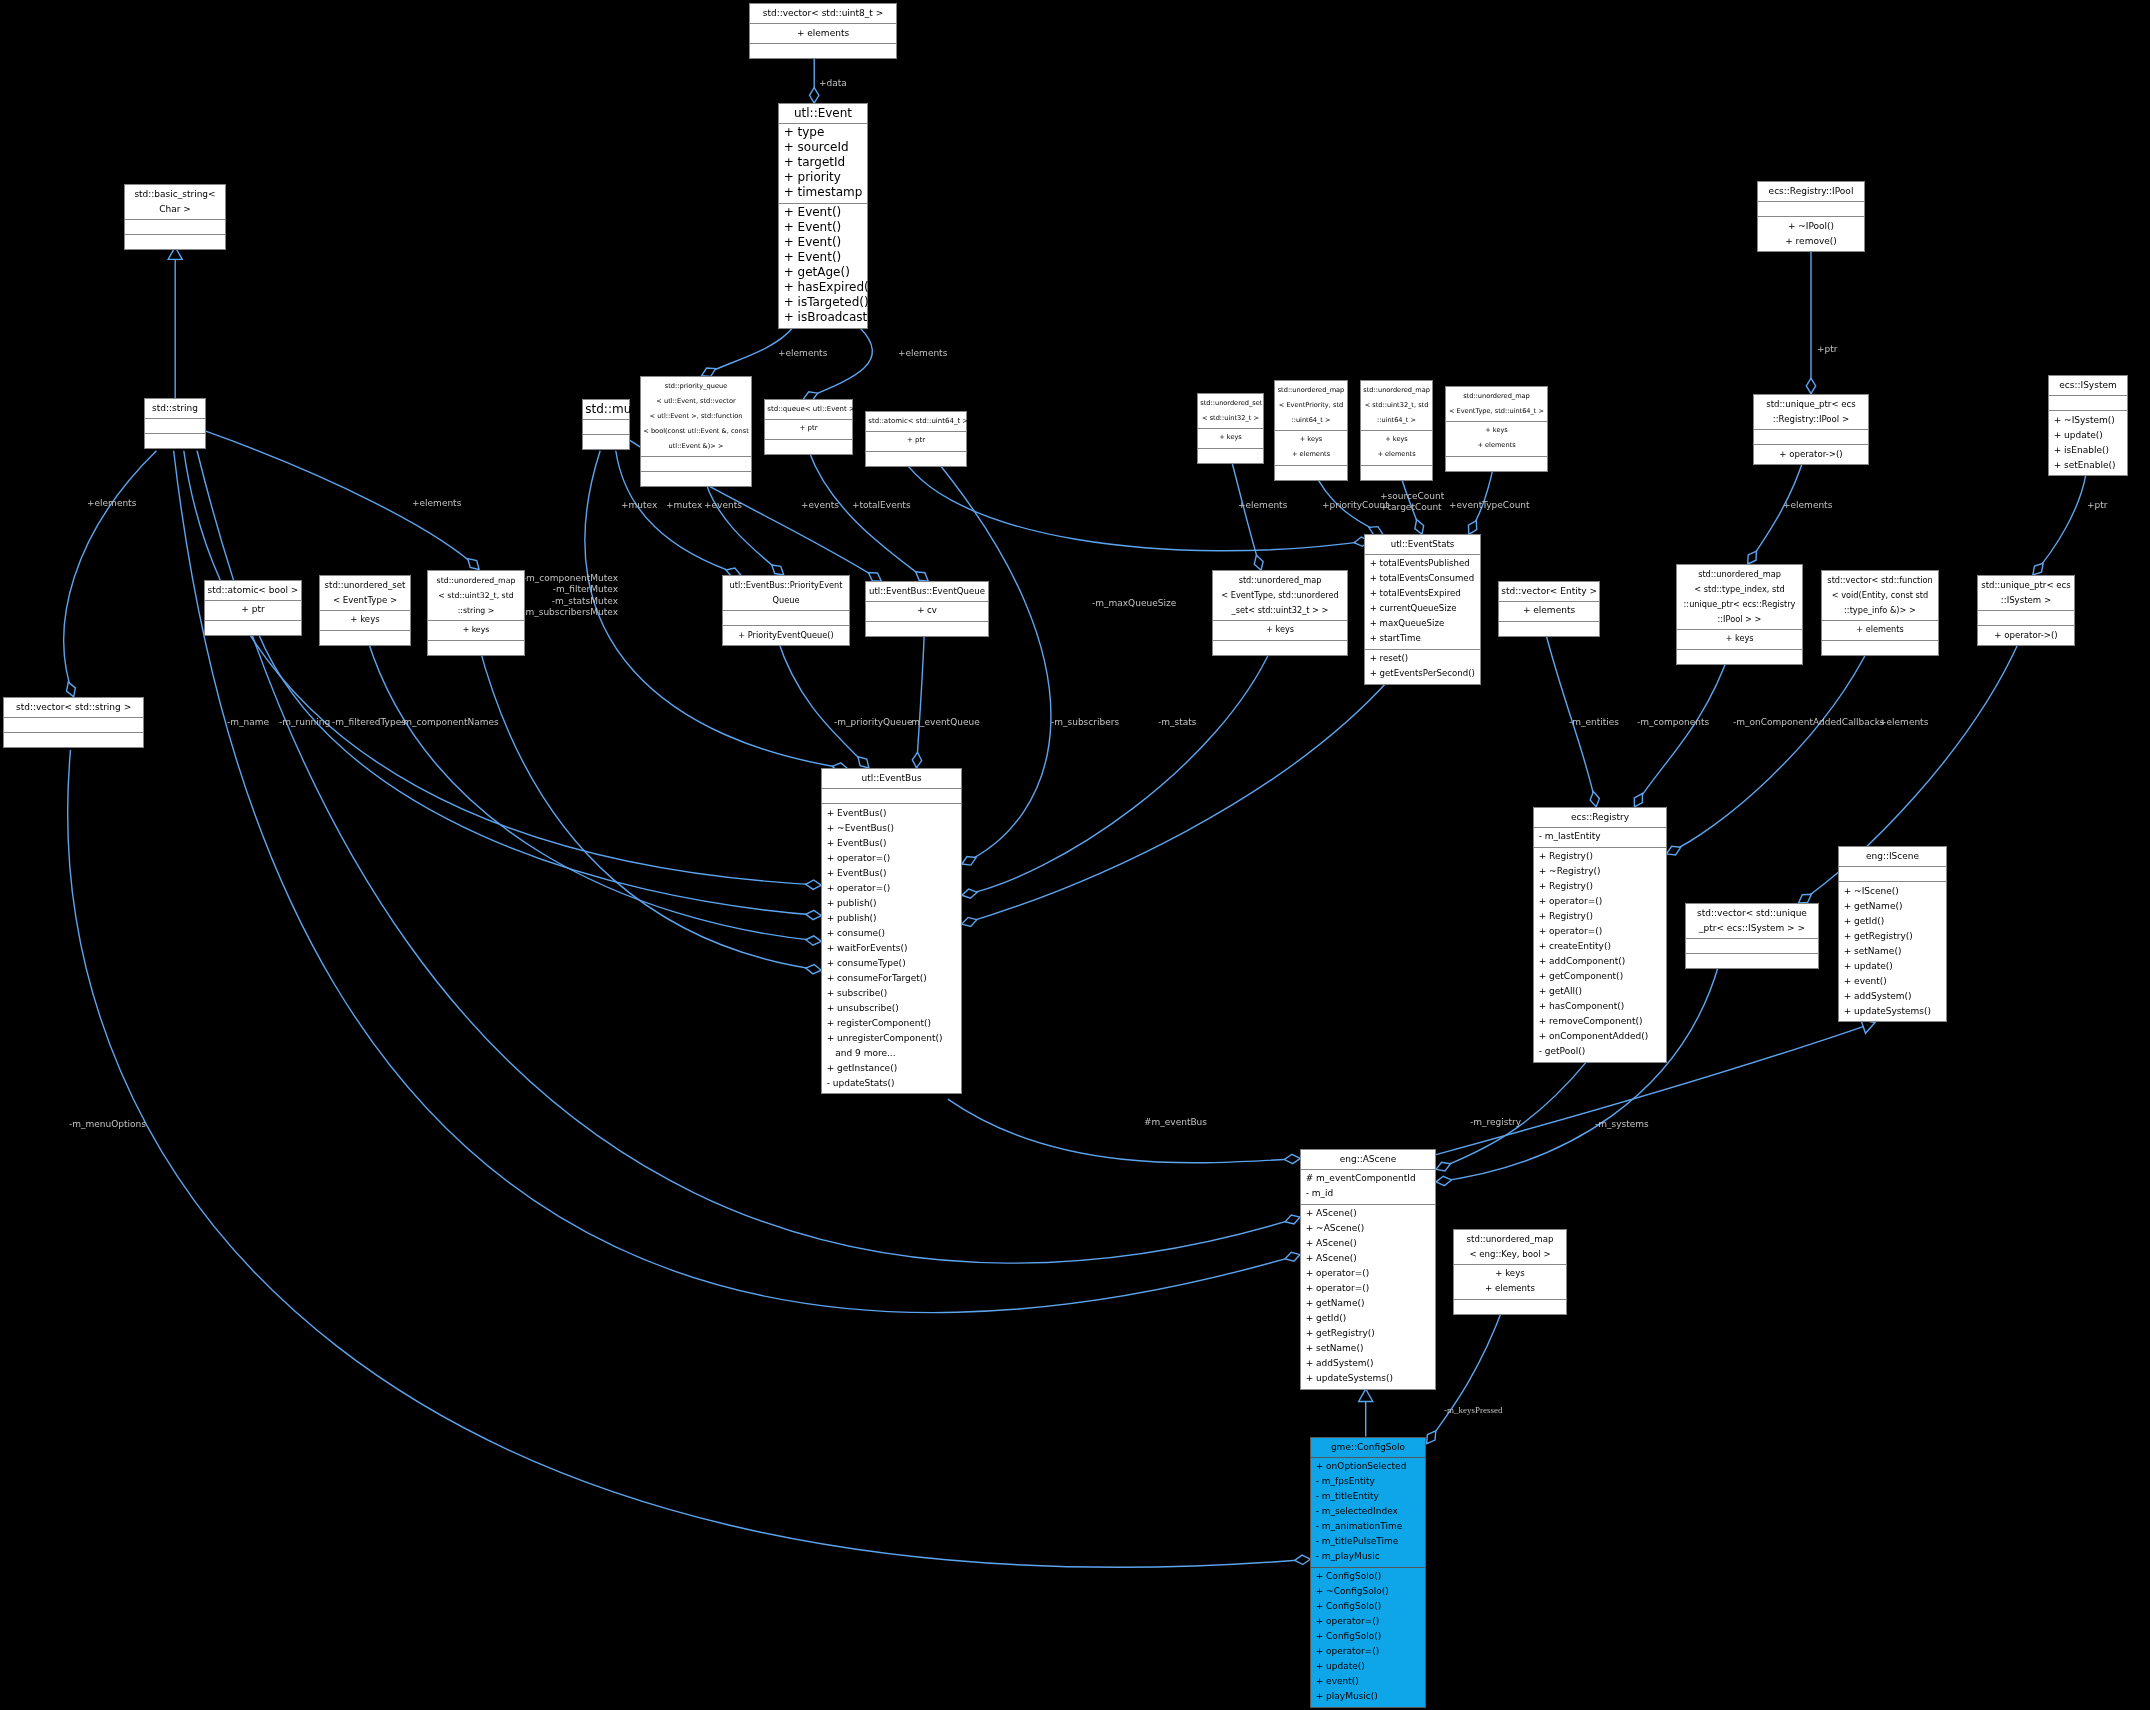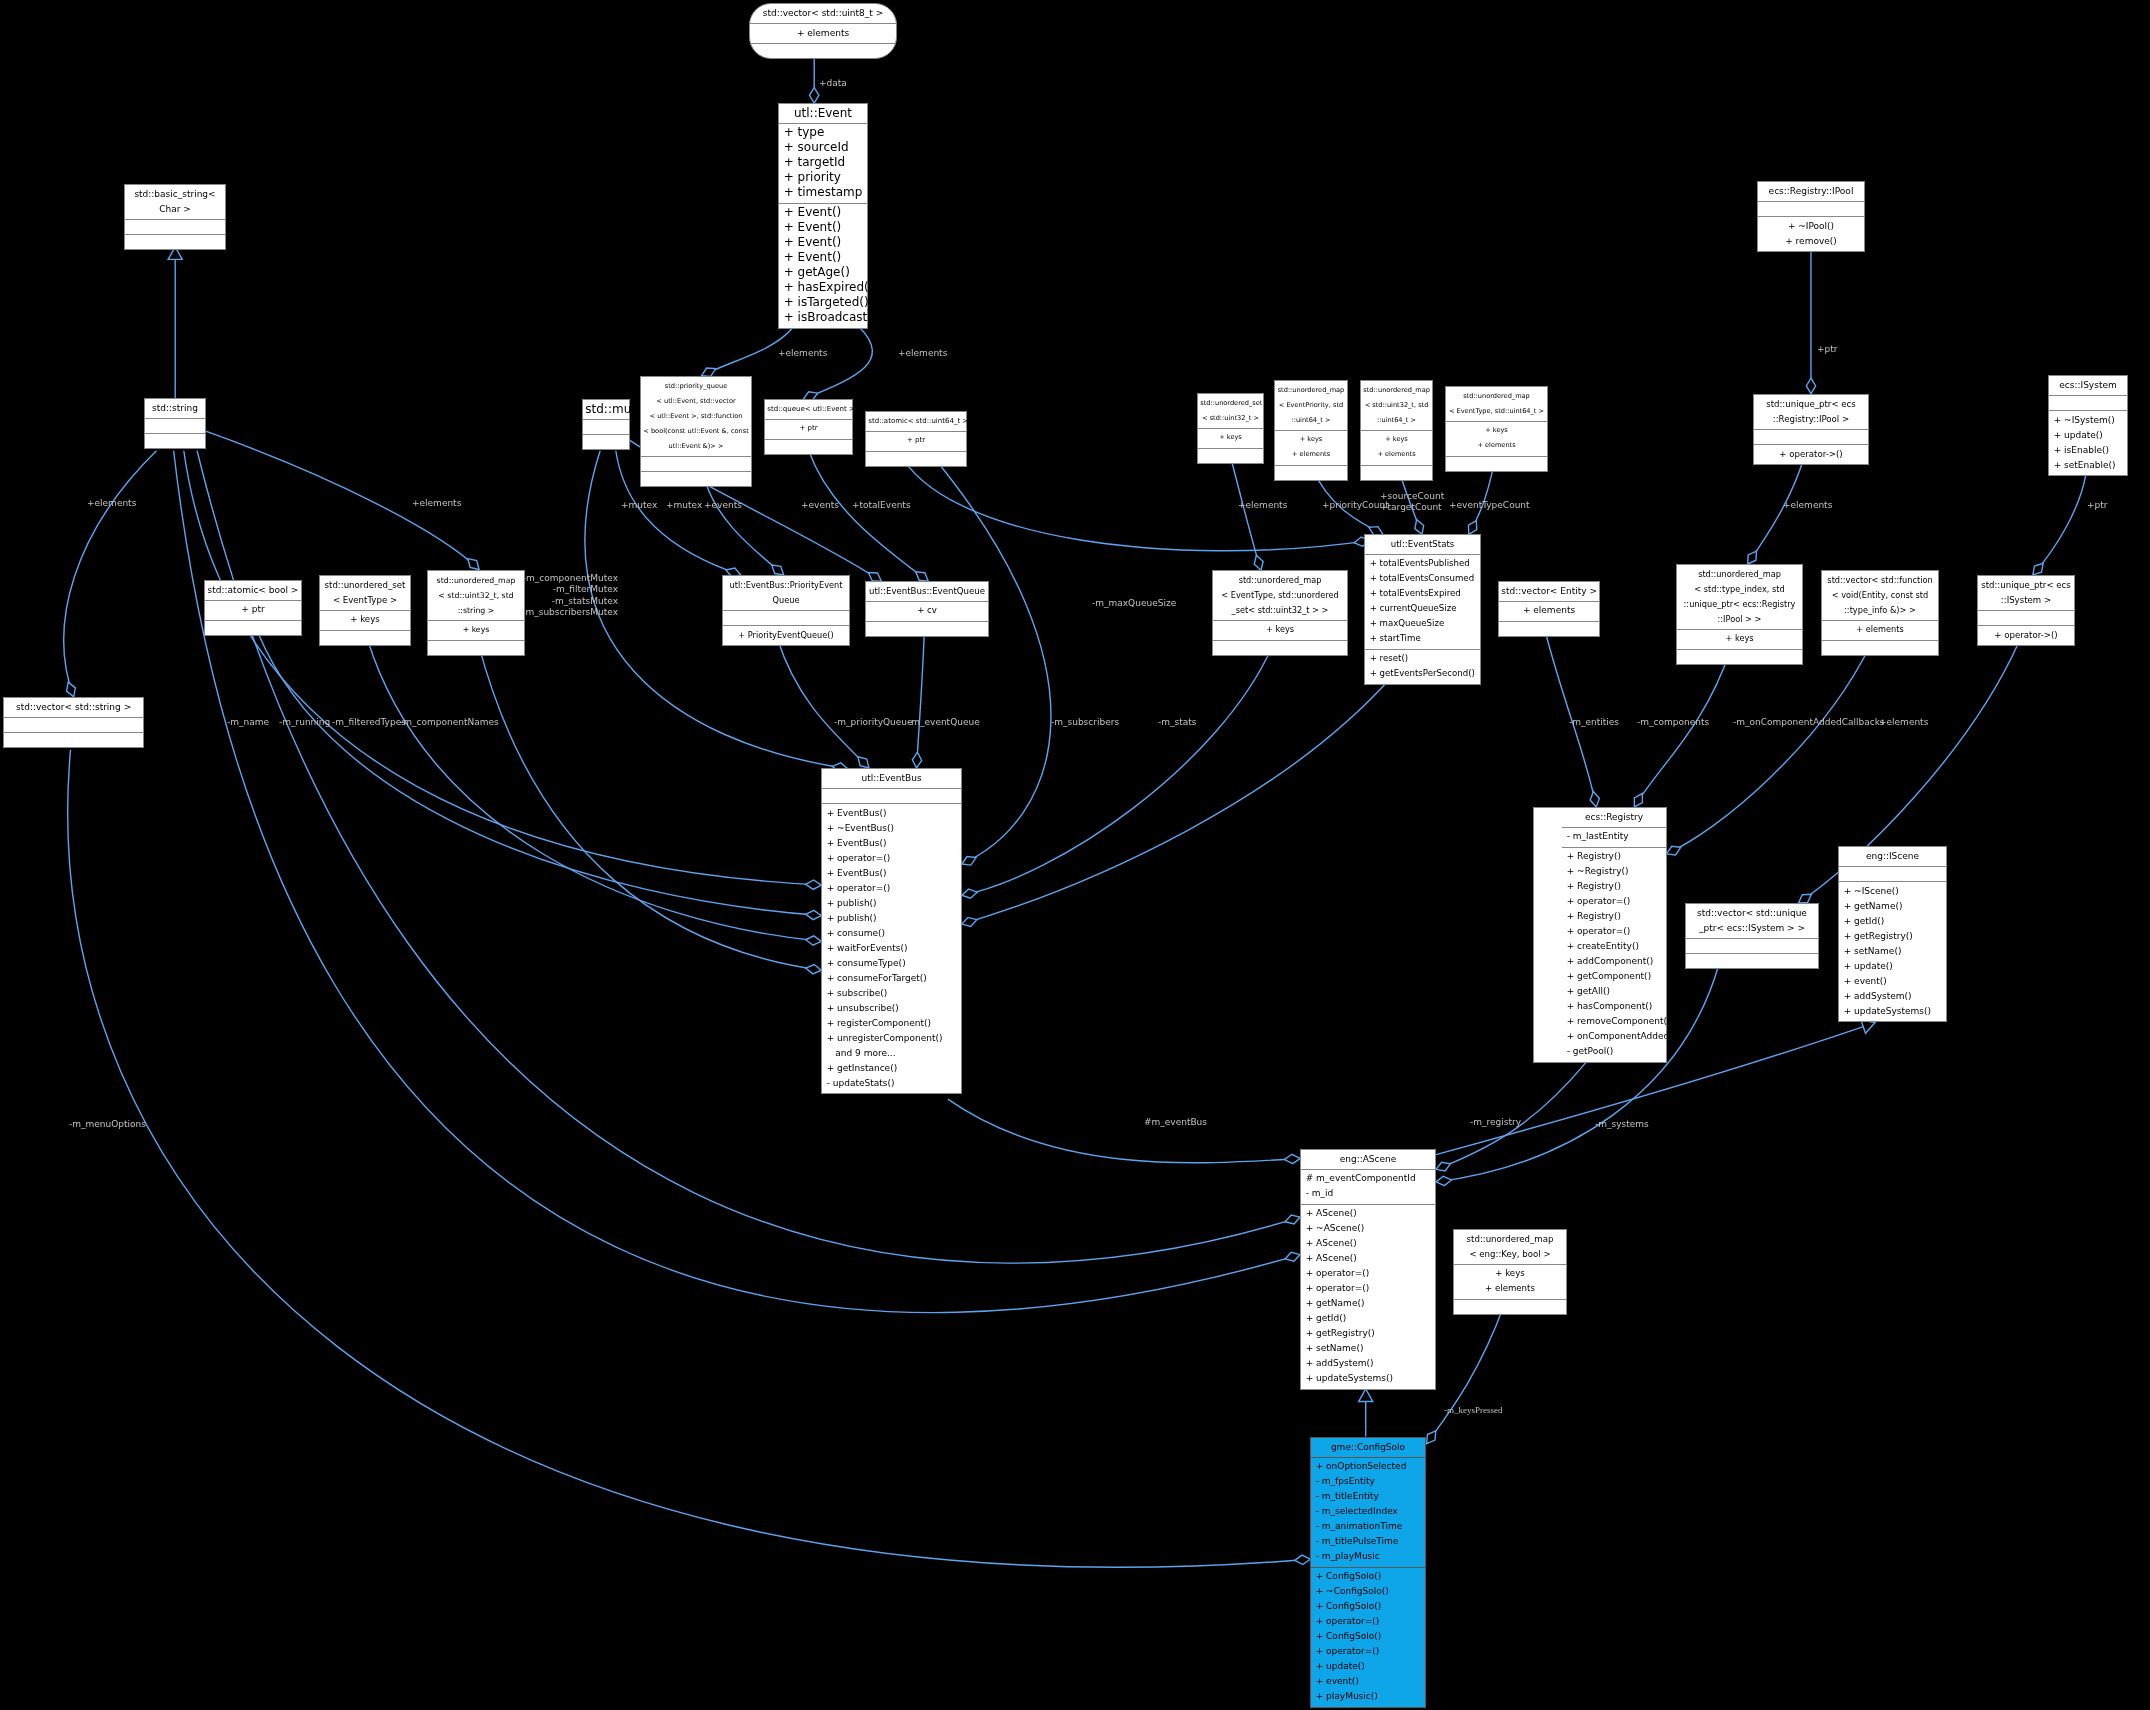--- a/index.html
+++ b/index.html
@@ -139,21 +139,21 @@
     <div class="elabel" style="left: 908px; top: 717px;">-m_eventQueue</div>
     <div class="elabel" style="left: 1569px; top: 717px;">-m_entities</div>
     <div class="elabel" style="left: 1637px; top: 717px;">-m_components</div>
     <div class="elabel" style="left: 1733px; top: 717px;">-m_onComponentAddedCallbacks</div>
     <div class="elabel" style="left: 1879px; top: 717px;">+elements</div>
     <div class="elabel" style="left: 1144px; top: 1117px;">#m_eventBus</div>
     <div class="elabel" style="left: 1470px; top: 1117px;">-m_registry</div>
     <div class="elabel" style="left: 1595px; top: 1119px;">-m_systems</div>
     <div class="elabel" style="left: 1444px; top: 1405px; font-family: Liberation Serif, serif;">-m_keysPressed</div>
     <div class="elabel" style="left: 69px; top: 1119px;">-m_menuOptions</div>
-    <div class="cbox ctr" style="left: 749px; top: 3.1px; width: 148px; font-size: 9px; border-radius: 22px;">
+    <div class="cbox ctr" style="left: 749px; top: 3.1px; width: 148px; font-size: 9px;">
       <div class="ctitle">
         <div class="tline">std::vector&lt; std::uint8_t &gt;</div>
       </div>
       <div class="csec">
         <div class="mline">+   elements</div>
       </div>
       <div class="csec"></div>
     </div>
     <div class="cbox" style="left: 778px; top: 103px; width: 90px; font-size: 12px;">
       <div class="ctitle">
@@ -451,21 +451,21 @@
         <div class="mline">+ consumeForTarget()</div>
         <div class="mline">+ subscribe()</div>
         <div class="mline">+ unsubscribe()</div>
         <div class="mline">+ registerComponent()</div>
         <div class="mline">+ unregisterComponent()</div>
         <div class="mline">&nbsp;&nbsp;&nbsp;and 9 more...</div>
         <div class="mline">+ getInstance()</div>
         <div class="mline">-  updateStats()</div>
       </div>
     </div>
-    <div class="cbox" style="left: 1533px; top: 807px; width: 134px; font-size: 9px; padding-left: 28px;">
+    <div class="cbox" style="left: 1533px; top: 807px; width: 134px; font-size: 9px;">
       <div class="ctitle">
         <div class="tline">ecs::Registry</div>
       </div>
       <div class="csec">
         <div class="mline">-  m_lastEntity</div>
       </div>
       <div class="csec">
         <div class="mline">+ Registry()</div>
         <div class="mline">+ ~Registry()</div>
         <div class="mline">+ Registry()</div>

